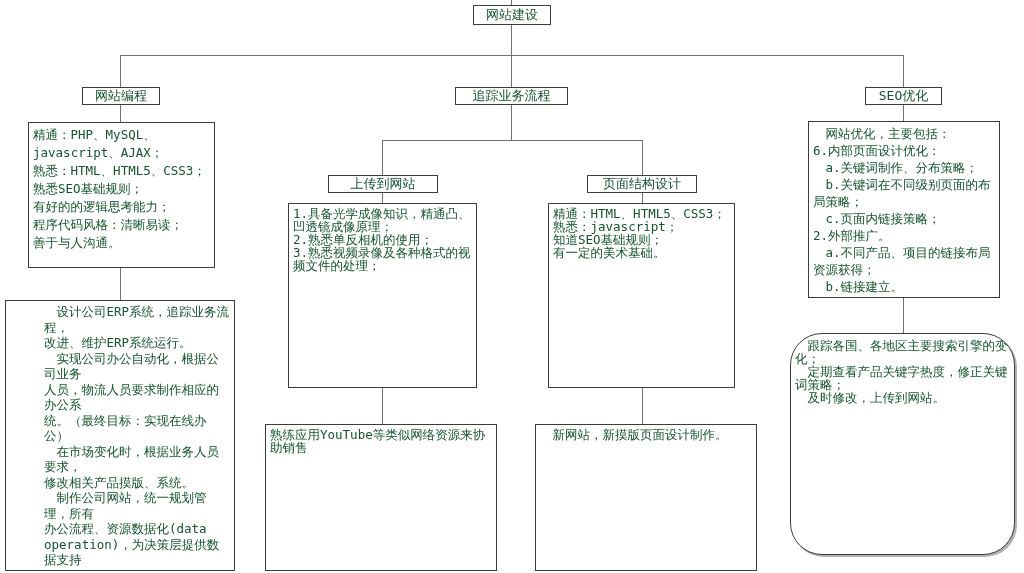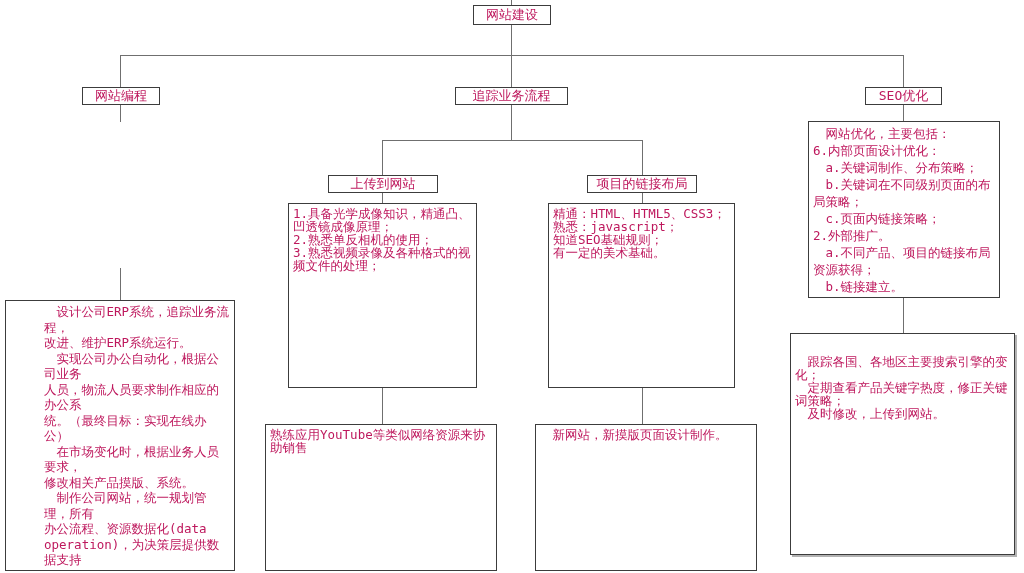--- a/index.html
+++ b/index.html
@@ -1,37 +1,37 @@
 <!DOCTYPE html>
 <html><head>
 <meta charset="utf-8">
 <style>
   html,body{margin:0;padding:0;background:#fff;}
   .canvas{
     position:relative;width:1024px;height:573px;background:#ffffff;
     font-family:"DejaVu Sans Mono","Liberation Mono",monospace;
-    color:#be185d;overflow:hidden;
+    color:#14532d;overflow:hidden;
   }
   .vl{position:absolute;width:1px;background:#6f6f6f;}
   .hl{position:absolute;height:1px;background:#6f6f6f;}
   .node{
     position:absolute;box-sizing:border-box;border:1px solid #3c3c3c;background:#fff;
   }
   .hdr{
     display:flex;align-items:center;justify-content:center;
     font-size:13px;white-space:nowrap;
   }
   .content{
     font-size:12.5px;line-height:13px;padding:3px 4px;
     white-space:pre-wrap;overflow:hidden;text-align:left;
   }
   .lh18{line-height:18px;}
   .lh17{line-height:17px;}
   .lh155{line-height:15.5px;padding-left:38px;}
-  .padtop{padding-top:21px;}
+  .padtop{padding-top:5px;border-radius:32px;}
   .shadow{box-shadow:2px 2px 0 rgba(0,0,0,0.30);}
 </style>
 </head>
 <body>
 
 <div class="canvas">
 
   <div class="vl" style="left:511px;top:0;height:5px"></div>
   <div class="vl" style="left:511px;top:25px;height:62px"></div>
   <div class="hl" style="left:120px;top:55px;width:784px"></div>
@@ -49,22 +49,29 @@
   <div class="vl" style="left:642px;top:388px;height:36px"></div>
   <div class="vl" style="left:903px;top:105px;height:16px"></div>
   <div class="vl" style="left:903px;top:298px;height:35px"></div>
 
   <div class="node hdr" style="left:473px;top:5px;width:78px;height:20px">网站建设</div>
 
   <div class="node hdr" style="left:82px;top:87px;width:78px;height:18px">网站编程</div>
   <div class="node hdr" style="left:455px;top:87px;width:113px;height:18px">追踪业务流程</div>
   <div class="node hdr" style="left:865px;top:87px;width:77px;height:18px">SEO优化</div>
   <div class="node hdr" style="left:328px;top:175px;width:110px;height:18px">上传到网站</div>
-  <div class="node hdr" style="left:587px;top:175px;width:110px;height:18px">项目的链接布局</div>
+  <div class="node hdr" style="left:587px;top:175px;width:110px;height:18px">页面结构设计</div>
 
+  <div class="node content lh18" style="left:28px;top:122px;width:187px;height:146px">精通：PHP、MySQL、
+javascript、AJAX；
+熟悉：HTML、HTML5、CSS3；
+熟悉SEO基础规则；
+有好的的逻辑思考能力；
+程序代码风格：清晰易读；
+善于与人沟通。</div>
 
   <div class="node content lh155" style="left:5px;top:300px;width:230px;height:271px">　设计公司ERP系统，追踪业务流程，
 改进、维护ERP系统运行。
 　实现公司办公自动化，根据公司业务
 人员，物流人员要求制作相应的办公系
 统。（最终目标：实现在线办公）
 　在市场变化时，根据业务人员要求，
 修改相关产品摸版、系统。
 　制作公司网站，统一规划管理，所有
 办公流程、资源数据化(data

